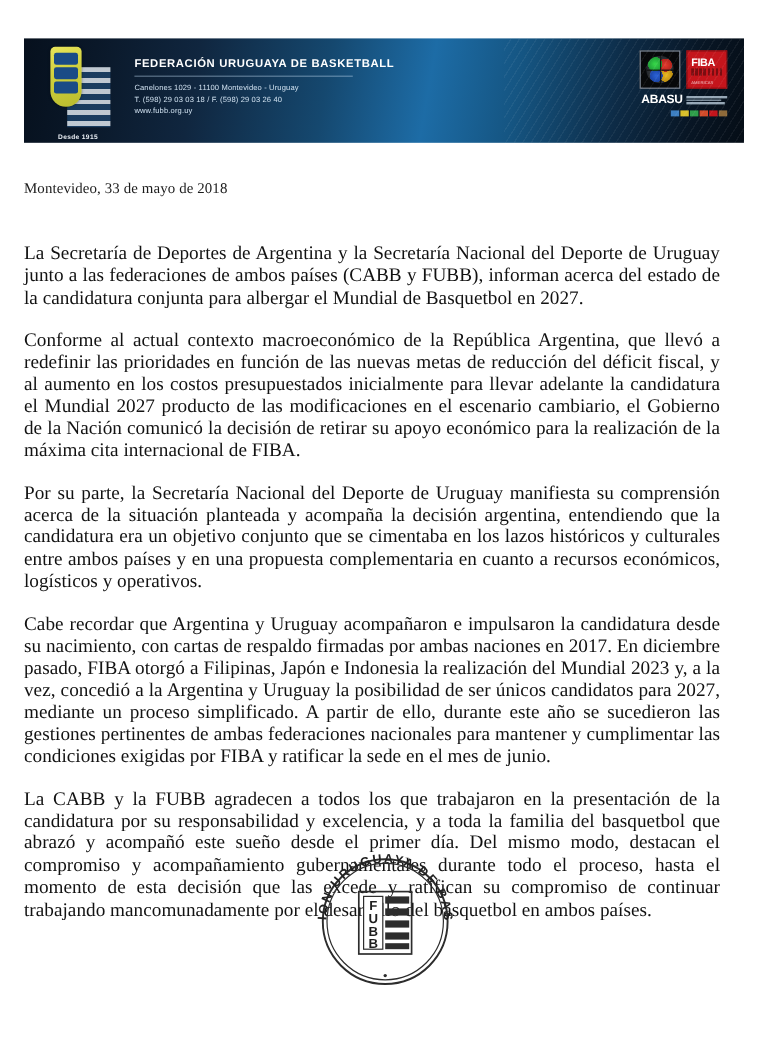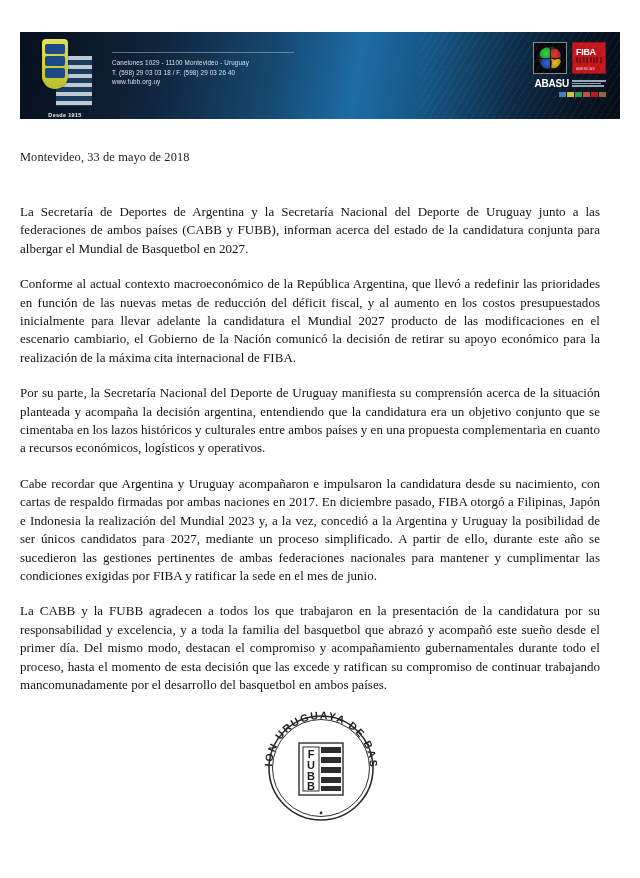--- a/index.html
+++ b/index.html
@@ -262,21 +262,21 @@
     top: 150px;
     width: 580px;
   }
   .dateline {
     font-size: 12.4px;
     color: #1b1b1b;
     margin: 0 0 38px 0;
     letter-spacing: 0.1px;
   }
   .para {
-    font-size: 13px;
+    font-size: 16px;
     line-height: 18.4px;
     color: #121212;
     text-align: justify;
     margin: 0 0 17px 0;
     letter-spacing: 0.02px;
   }
 
   
   .seal-wrap {
     position: absolute;
@@ -332,20 +332,21 @@
       <div class="crest-stripes"></div>
       <div class="crest-shield">
         <span class="letter l1"></span>
         <span class="letter l2"></span>
         <span class="letter l3"></span>
       </div>
       <div class="crest-since">Desde 1915</div>
     </div>
 
     <div class="lh-text">
+      <div class="lh-title">FEDERACIÓN URUGUAYA DE BASKETBALL</div>
       <div class="lh-rule"></div>
       <div class="lh-line">Canelones 1029 - 11100 Montevideo - Uruguay</div>
       <div class="lh-line">T. (598) 29 03 03 18 / F. (598) 29 03 26 40</div>
       <div class="lh-line">www.fubb.org.uy</div>
     </div>
 
     <div class="lh-logos">
       <div class="logo-row">
         <div class="logo-globe">
           <span class="ball"></span>

